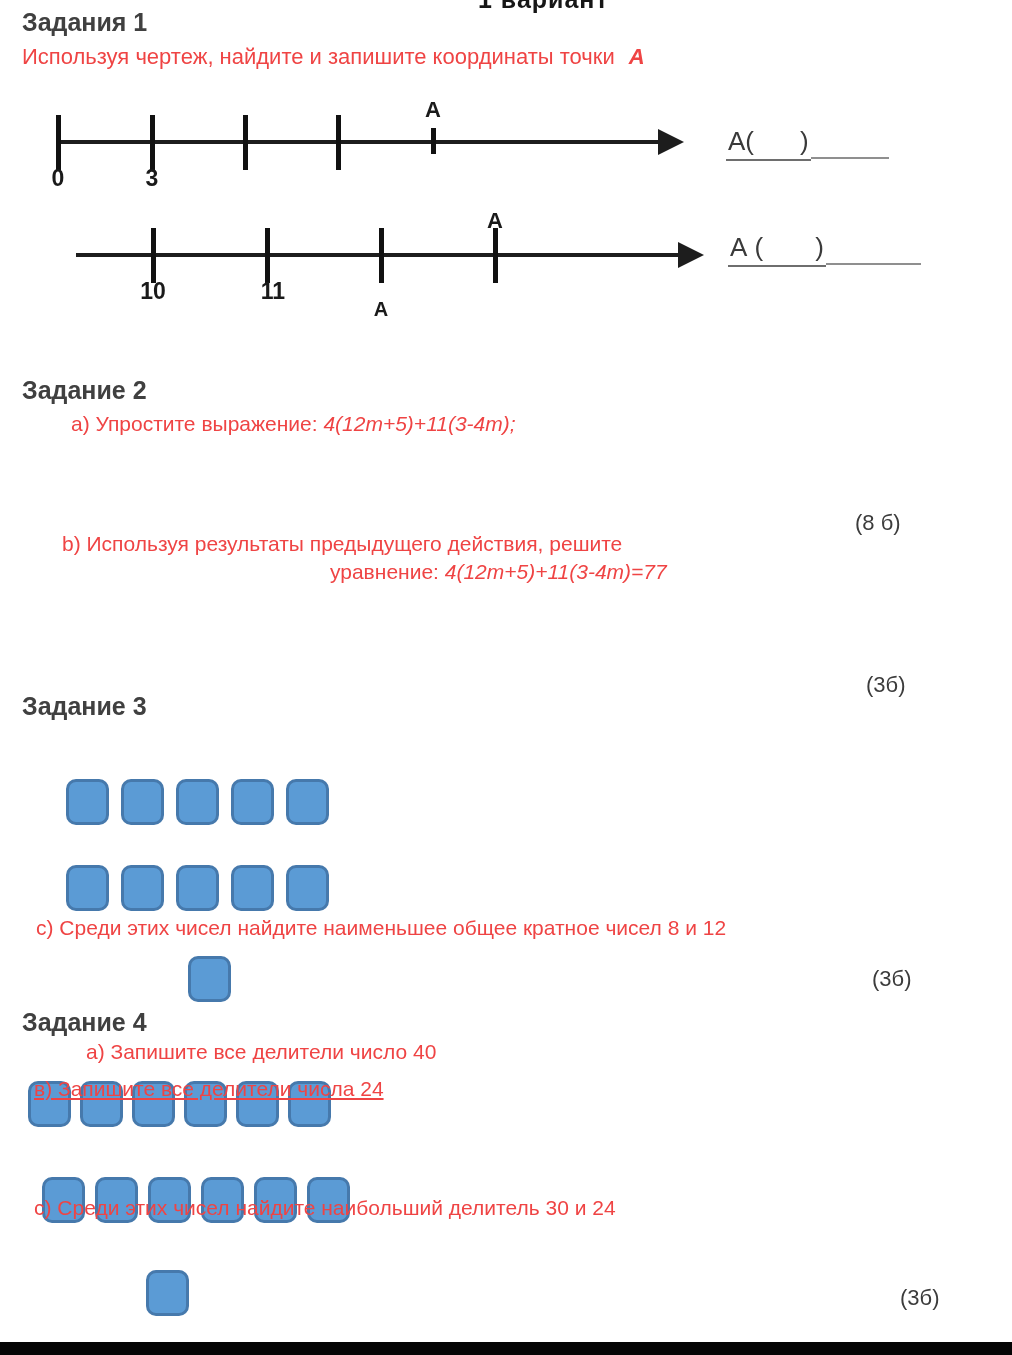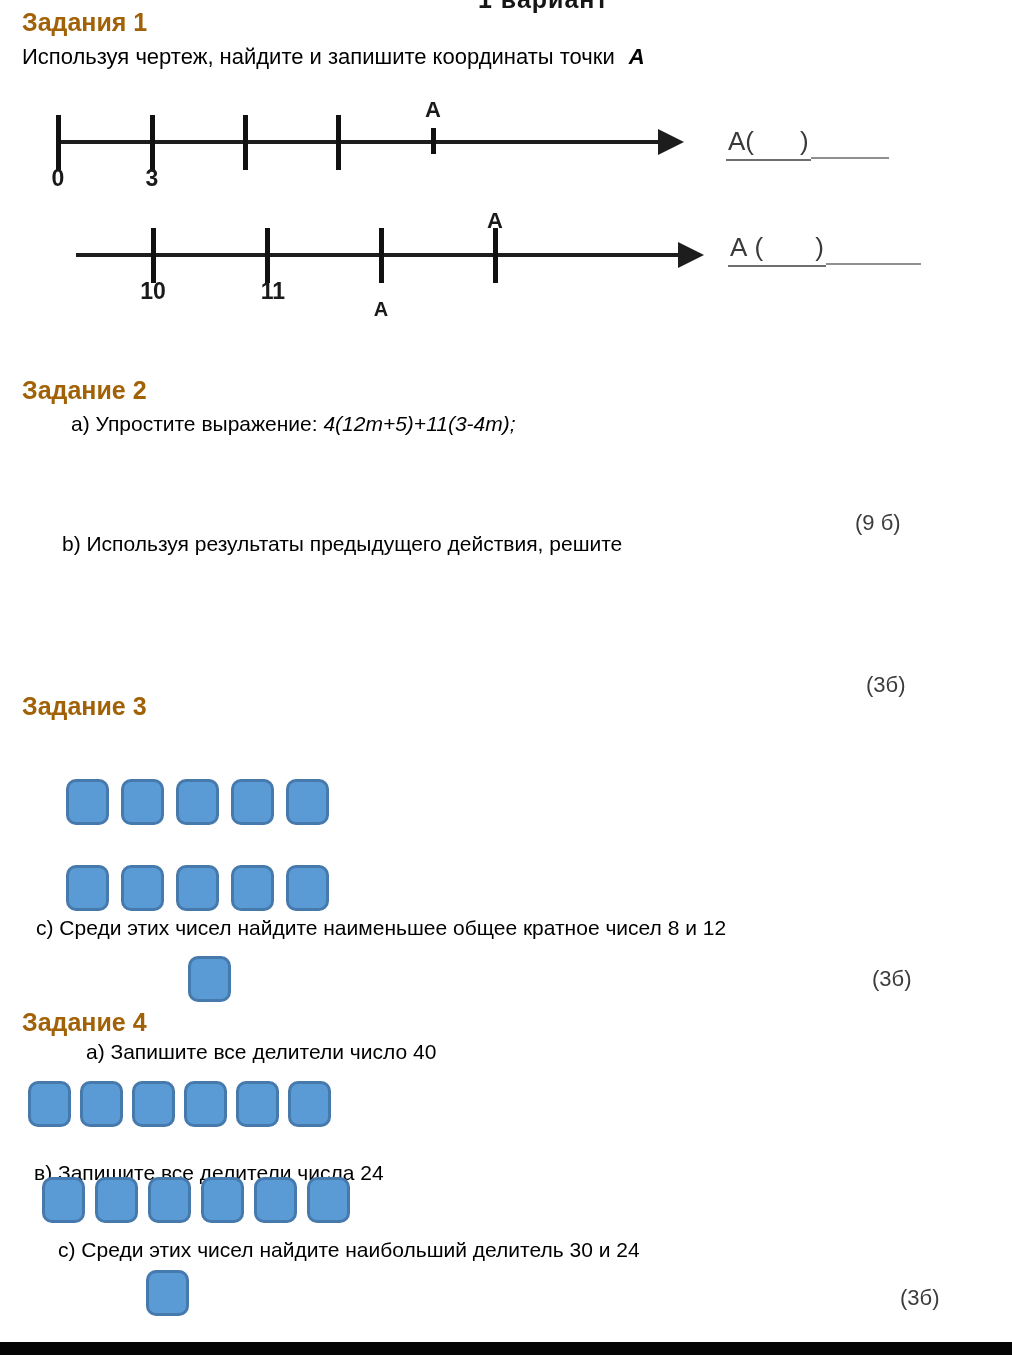--- a/index.html
+++ b/index.html
@@ -1,22 +1,22 @@
 <!DOCTYPE html>
 <html><head>
 <meta charset="utf-8">
 <style>
   html,body{margin:0;padding:0;background:#ffffff;}
   .page{
     position:relative;width:1012px;height:1355px;background:#ffffff;
     overflow:hidden;font-family:"Liberation Sans",sans-serif;color:#222;
   }
   .variant{position:absolute;left:478px;top:-15px;font-size:25px;font-weight:bold;color:#161616;letter-spacing:1px;}
-  .task-title{position:absolute;font-size:25px;font-weight:bold;color:#a16207;margin:0;}
-  .body-text{position:absolute;font-size:21px;color:#000000;white-space:nowrap;}
+  .task-title{position:absolute;font-size:25px;font-weight:bold;color:#404040;margin:0;}
+  .body-text{position:absolute;font-size:21px;color:#ef4444;white-space:nowrap;}
   .formula{font-style:italic;}
   .score{position:absolute;font-size:22px;color:#3c3c3c;}
   
   .nline{position:absolute;}
   .axis{position:absolute;height:4px;background:#1d1d1d;}
   .tick{position:absolute;width:5px;height:55px;top:20px;background:#111;}
   .tick.short{top:33px;height:26px;}
   .tick.t2{top:18px;}
   .arrowhead{position:absolute;width:0;height:0;
     border-top:13px solid transparent;border-bottom:13px solid transparent;
@@ -91,22 +91,26 @@
         <span>)</span>
       </span>
       <span class="blank-tail" style="width:95px;"></span>
   </div>
 
   <h1 class="task-title" style="left:22px;top:376px;">Задание 2</h1>
   <div class="body-text" style="left:71px;top:412px;">
     <span>а) Упростите выражение:</span>
     <span class="formula">4(12m+5)+11(3-4m);</span>
   </div>
-  <div class="score" style="left:855px;top:510px;">(9 б)</div>
+  <div class="score" style="left:855px;top:510px;">(8 б)</div>
   <div class="body-text" style="left:62px;top:532px;text-align:right;">b) Используя результаты предыдущего действия, решите</div>
+  <div class="body-text" style="left:330px;top:560px;">
+    <span>уравнение:</span>
+    <span class="formula">4(12m+5)+11(3-4m)=77</span>
+  </div>
   <div class="score" style="left:866px;top:672px;">(3б)</div>
 
   <h1 class="task-title" style="left:22px;top:692px;">Задание 3</h1>
   <div class="sq-row" style="left:66px;top:779px;gap:12px;">
     <div class="sq"></div>
   <div class="sq"></div>
       <div class="sq"></div>
       <div class="sq"></div>
       <div class="sq"></div>
     </div>
@@ -126,30 +130,30 @@
   <h1 class="task-title" style="left:22px;top:1008px;">Задание 4</h1>
   <div class="body-text" style="left:86px;top:1040px;">а) Запишите все делители число 40</div>
   <div class="sq-row" style="left:28px;top:1081px;gap:9px;">
     <div class="sq"></div>
   <div class="sq"></div>
       <div class="sq"></div>
       <div class="sq"></div>
       <div class="sq"></div>
       <div class="sq"></div>
     </div>
-  <div class="body-text" style="left:34px;top:1161px;">в) Запишите все делители числа 24</div>
+  <div class="body-text" style="left:34px;top:1077px;text-decoration:underline;">в) Запишите все делители числа 24</div>
   <div class="sq-row" style="left:42px;top:1177px;gap:10px;">
     <div class="sq"></div>
   <div class="sq"></div>
       <div class="sq"></div>
       <div class="sq"></div>
       <div class="sq"></div>
       <div class="sq"></div>
     </div>
-  <div class="body-text" style="left:34px;top:1238px;margin-left:24px;">с) Среди этих чисел найдите наибольший делитель 30 и 24</div>
+  <div class="body-text" style="left:34px;top:1196px;">с) Среди этих чисел найдите наибольший делитель 30 и 24</div>
   <div class="sq-row" style="left:146px;top:1270px;">
     <div class="sq"></div>
   </div>
   <div class="score" style="left:900px;top:1285px;">(3б)</div>
 
   <div class="bottom-bar"></div>
 
 </div>
 
 </body></html>

